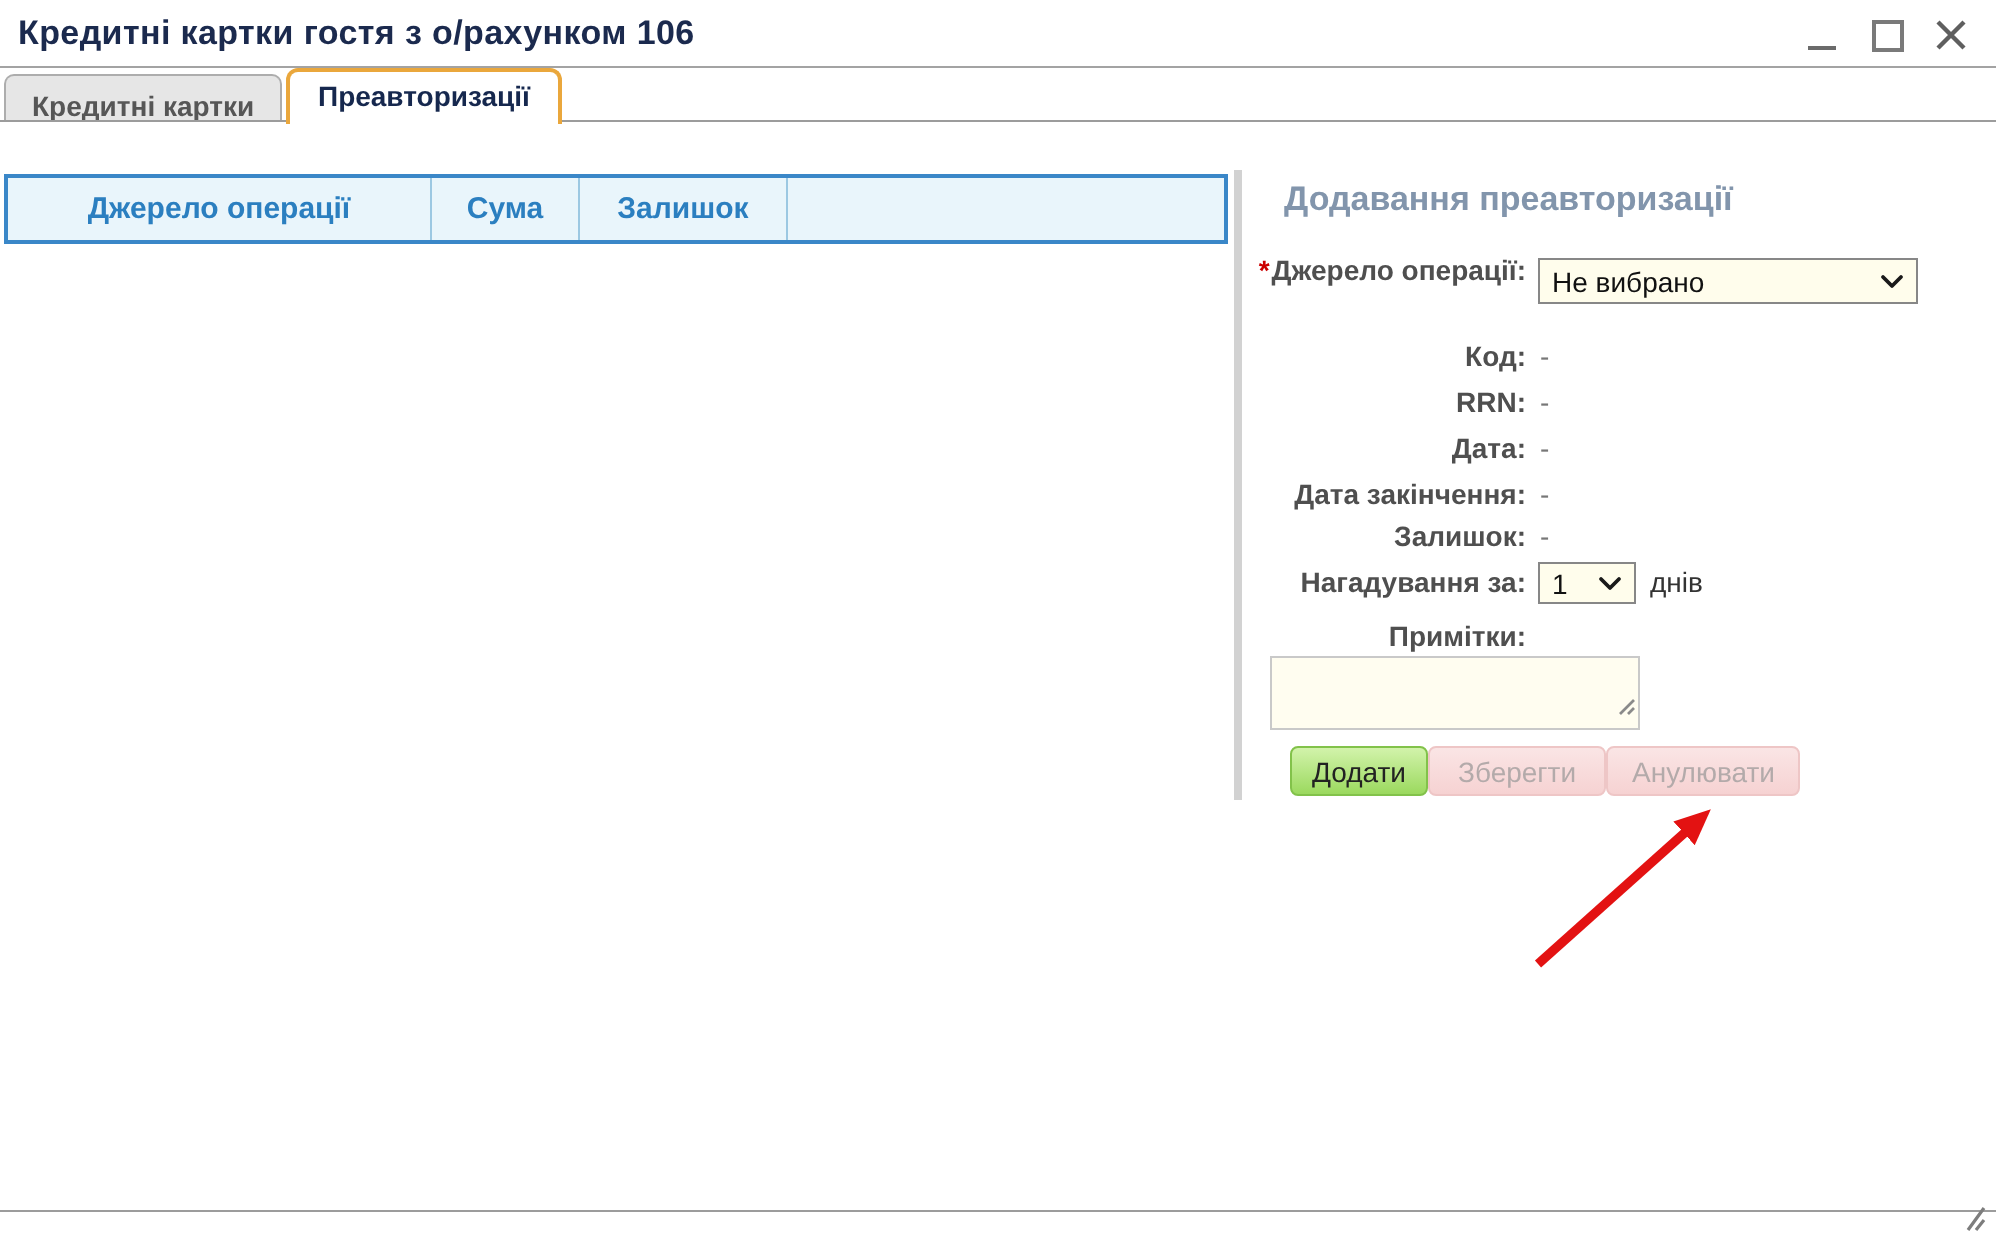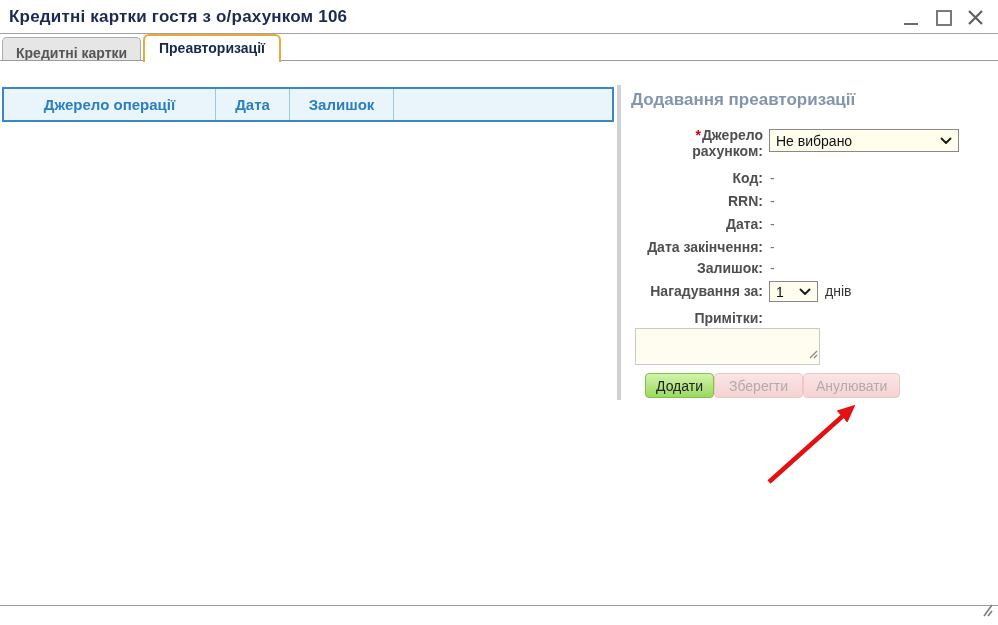--- a/index.html
+++ b/index.html
@@ -39,21 +39,21 @@
   .th{display:flex;align-items:center;justify-content:center;box-sizing:border-box;}
   .th1{width:212px;border-right:1px solid #9cc8e2;}
   .th2{width:74px;border-right:1px solid #9cc8e2;}
   .th3{width:104px;border-right:1px solid #9cc8e2;}
   .th4{width:173px;border-right:1px solid #9cc8e2;}
   .th5{flex:1;}
   
   .vdivider{position:absolute;left:617px;top:85px;width:4px;height:315px;background:#d2d2d2;}
   
   .panel{position:absolute;left:629px;top:85px;width:326px;}
-  .panel-title{margin:5px 0 0 2px;font-size:17px;font-weight:bold;color:#8295ac;height:20px;}
+  .panel-title{margin:5px 0 0 13px;font-size:17px;font-weight:bold;color:#8295ac;height:20px;}
   .frow{display:flex;align-items:flex-start;}
   .flabel{width:134px;text-align:right;font-size:14px;font-weight:bold;color:#4f4f4f;line-height:16px;flex:none;}
   .fctrl{margin-left:6px;display:flex;align-items:center;}
   .req{color:#cc0000;margin-right:1px;}
   .r-source{margin-top:17px;min-height:36px;}
   .vrow{margin-top:8px;height:15px;}
   .vrow .flabel{line-height:15px;}
   .vrow .fval{margin-left:7px;font-size:14px;color:#777;line-height:15px;}
   .r-amount{margin-top:4px;height:24px;}
   .r-amount .flabel{line-height:22px;}
@@ -123,32 +123,32 @@
   </div>
 </div>
 <div class="hline-title"></div>
 
 <div class="hline-tabs"></div>
 <div class="tab tab-inactive">Кредитні картки</div>
 <div class="tab tab-active">Преавторизації</div>
 
 <div class="table-header">
   <div class="th th1">Джерело операції</div>
-  <div class="th th2">Дата</div>
+  <div class="th th2">Сума</div>
   <div class="th th3">Залишок</div>
   <div class="th th5"></div>
 </div>
 
 <div class="vdivider"></div>
 
 <div class="panel">
   <div class="panel-title">Додавання преавторизації</div>
 
   <div class="frow r-source">
-    <div class="flabel"><span class="req">*</span><span>Джерело рахунком:</span></div>
+    <div class="flabel"><span class="req">*</span><span>Джерело операції:</span></div>
     <div class="fctrl">
       <div class="sel sel-source">
         <span>Не вибрано</span>
         <span class="chev">
           <svg width="12" height="8" viewBox="0 0 12 8">
               <path d="M1.5 1.5 L6 6 L10.5 1.5" stroke="#1a1a1a" stroke-width="1.9" fill="none" stroke-linecap="round" stroke-linejoin="round"></path>
             </svg>
         </span>
       </div>
     </div>

